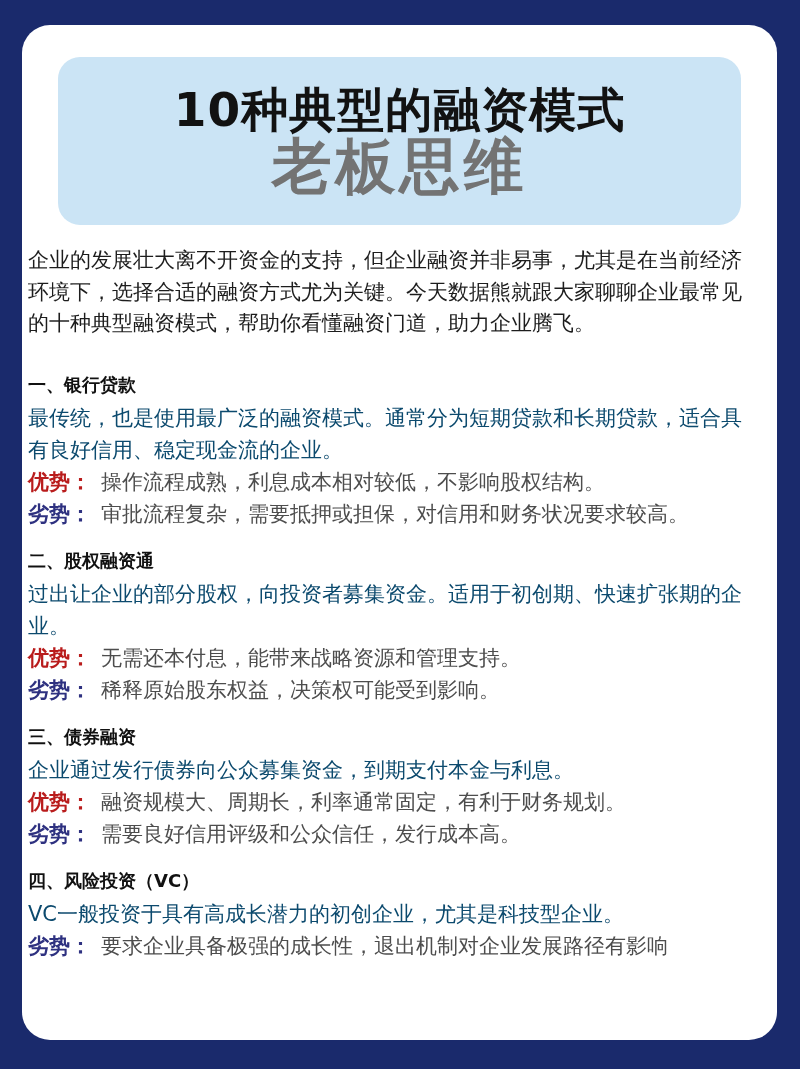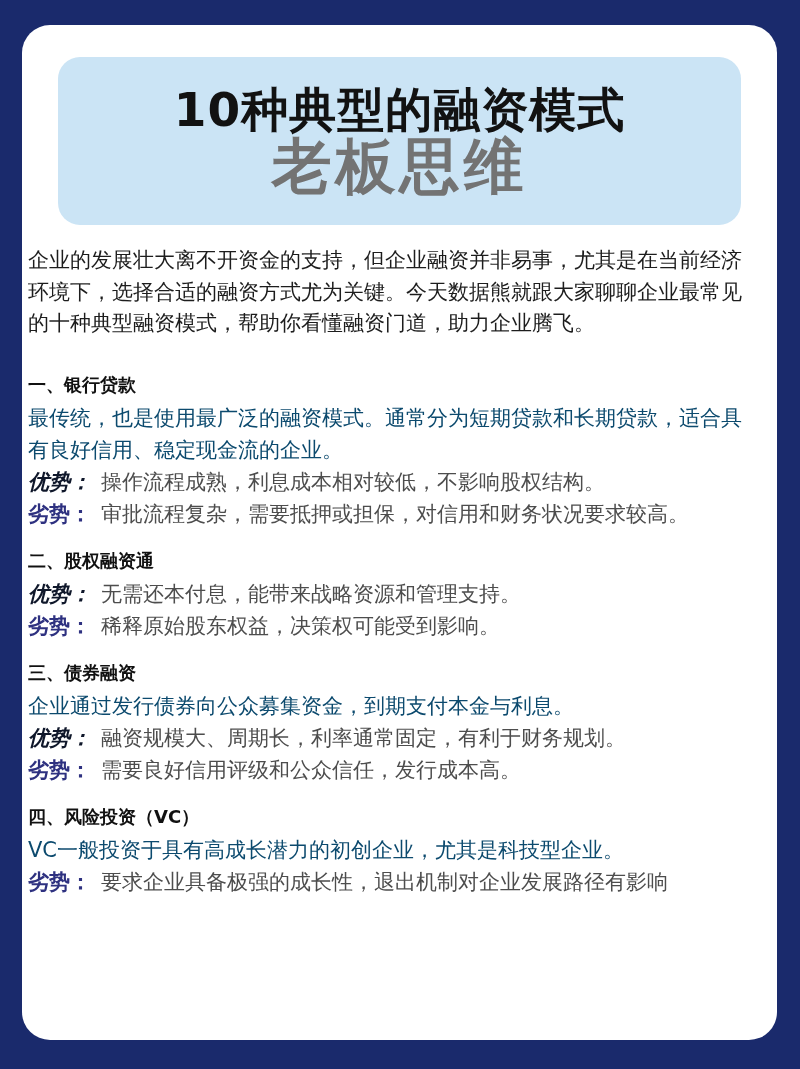--- a/index.html
+++ b/index.html
@@ -73,24 +73,23 @@
     color: #0c4a6e;
     margin: 0;
   }
   .pc-row {
     font-size: 21px;
     line-height: 32px;
     margin: 0;
     color: #4d4d4d;
   }
   .pros-label {
-    color: #0f172a;
+    color: #b91c1c;
     font-weight: 700;
     margin-right: 10px;
-    font-style: italic;
   }
   .cons-label {
     color: #2E3180;
     font-weight: 700;
     margin-right: 10px;
   }
 </style>
 </head>
 <body>
 
@@ -107,20 +106,21 @@
 
     <div class="section">
       <h2 class="section-heading">一、银行贷款</h2>
       <p class="section-body">最传统，也是使用最广泛的融资模式。通常分为短期贷款和长期贷款，适合具有良好信用、稳定现金流的企业。</p>
       <p class="pc-row"><span class="pros-label">优势：</span><span>操作流程成熟，利息成本相对较低，不影响股权结构。</span></p>
       <p class="pc-row"><span class="cons-label">劣势：</span><span>审批流程复杂，需要抵押或担保，对信用和财务状况要求较高。</span></p>
     </div>
 
     <div class="section">
       <h2 class="section-heading">二、股权融资通</h2>
+      <p class="section-body">过出让企业的部分股权，向投资者募集资金。适用于初创期、快速扩张期的企业。</p>
       <p class="pc-row"><span class="pros-label">优势：</span><span>无需还本付息，能带来战略资源和管理支持。</span></p>
       <p class="pc-row"><span class="cons-label">劣势：</span><span>稀释原始股东权益，决策权可能受到影响。</span></p>
     </div>
 
     <div class="section">
       <h2 class="section-heading">三、债券融资</h2>
       <p class="section-body">企业通过发行债券向公众募集资金，到期支付本金与利息。</p>
       <p class="pc-row"><span class="pros-label">优势：</span><span>融资规模大、周期长，利率通常固定，有利于财务规划。</span></p>
       <p class="pc-row"><span class="cons-label">劣势：</span><span>需要良好信用评级和公众信任，发行成本高。</span></p>
     </div>

